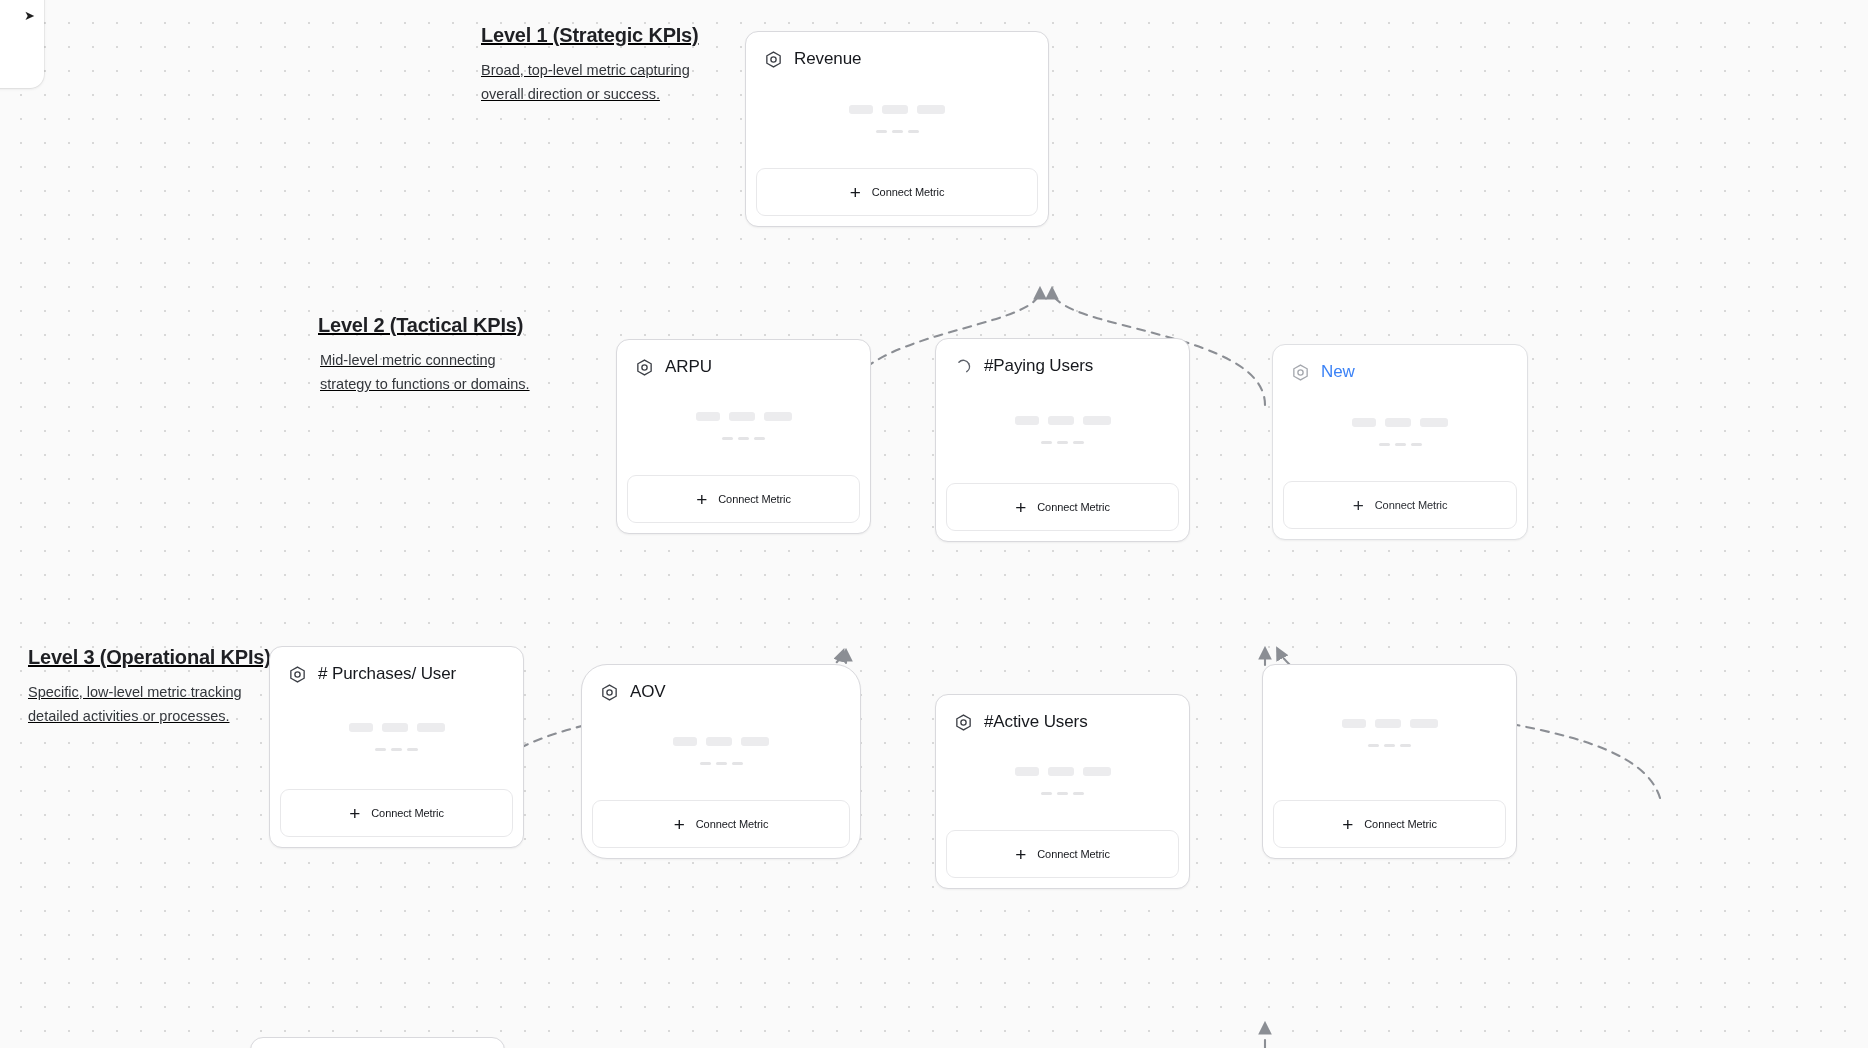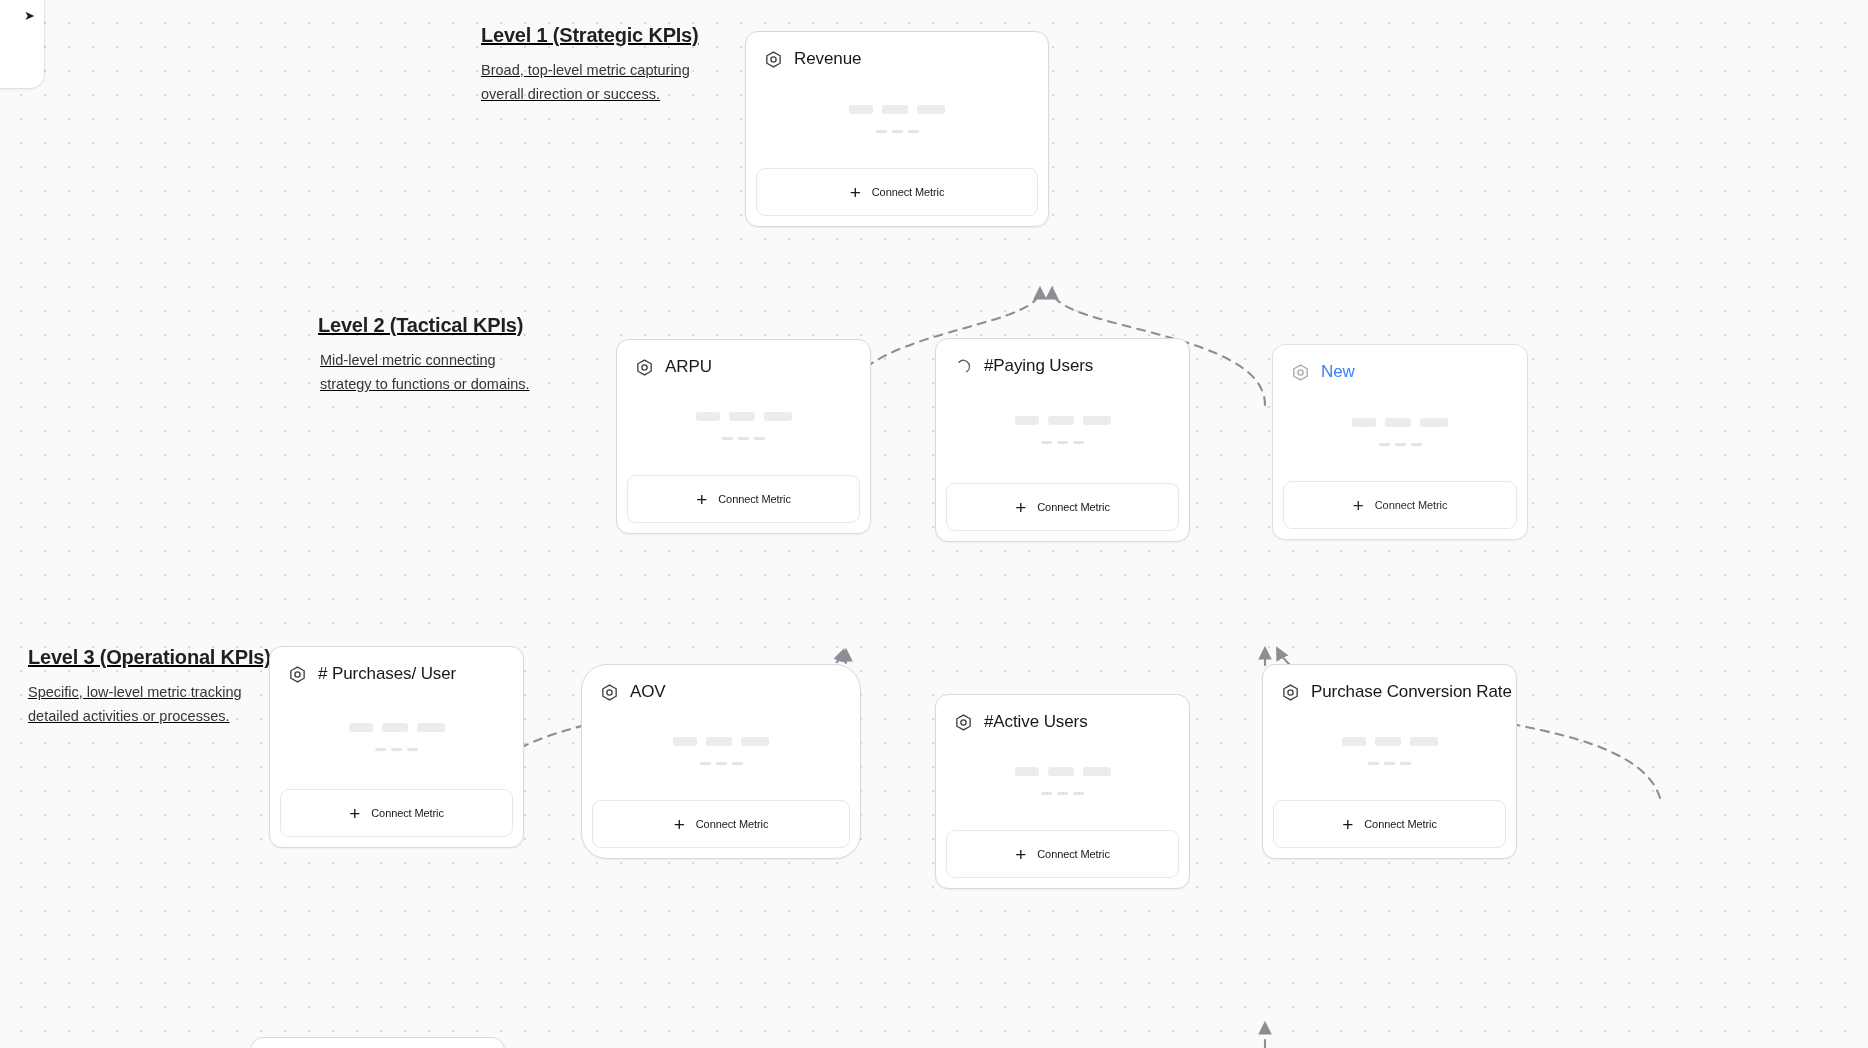--- a/index.html
+++ b/index.html
@@ -335,29 +335,20 @@
         <i class="skel-chip"></i>
       </div>
     </div>
     <div class="connect-btn">
       <span class="connect-plus">+</span>
       <span class="connect-label">Connect Metric</span>
     </div>
   </div>
 
   <div class="card" style="left:1262px; top:664px; width:255px; height:195px;">
-    <div class="card-head">
-      <span class="hex-icon">
-        <svg viewBox="0 0 24 24" fill="none" stroke="currentColor" stroke-width="1.7">
-          <path d="M12 2.6 20.4 7.3v9.4L12 21.4 3.6 16.7V7.3z"></path>
-          <circle cx="12" cy="12" r="3.3"></circle>
-        </svg>
-      </span>
-      <span class="card-title">Purchase Conversion Rate</span>
-    </div>
     <div class="card-body">
       <div class="skel-row">
         <i class="skel-chip w1"></i>
         <i class="skel-chip w2"></i>
         <i class="skel-chip w3"></i>
       </div>
       <div class="skel-row small">
         <i class="skel-chip"></i>
         <i class="skel-chip"></i>
         <i class="skel-chip"></i>

